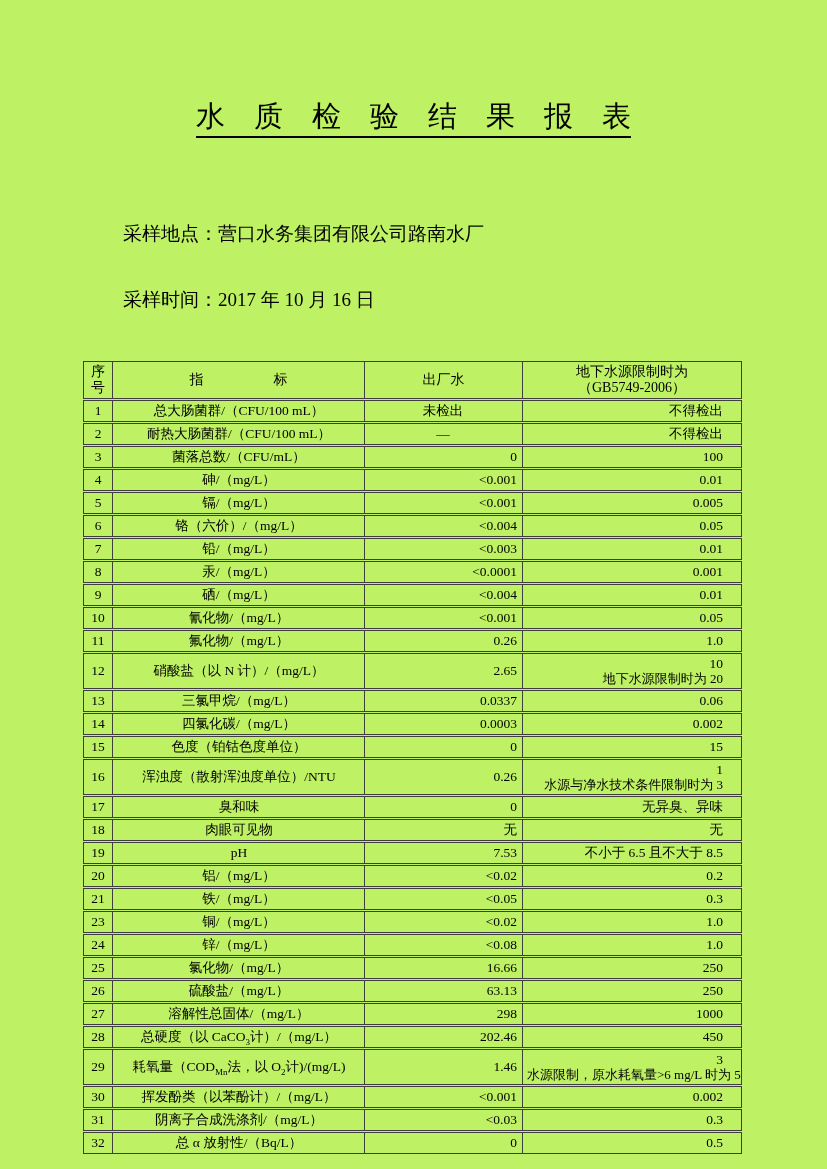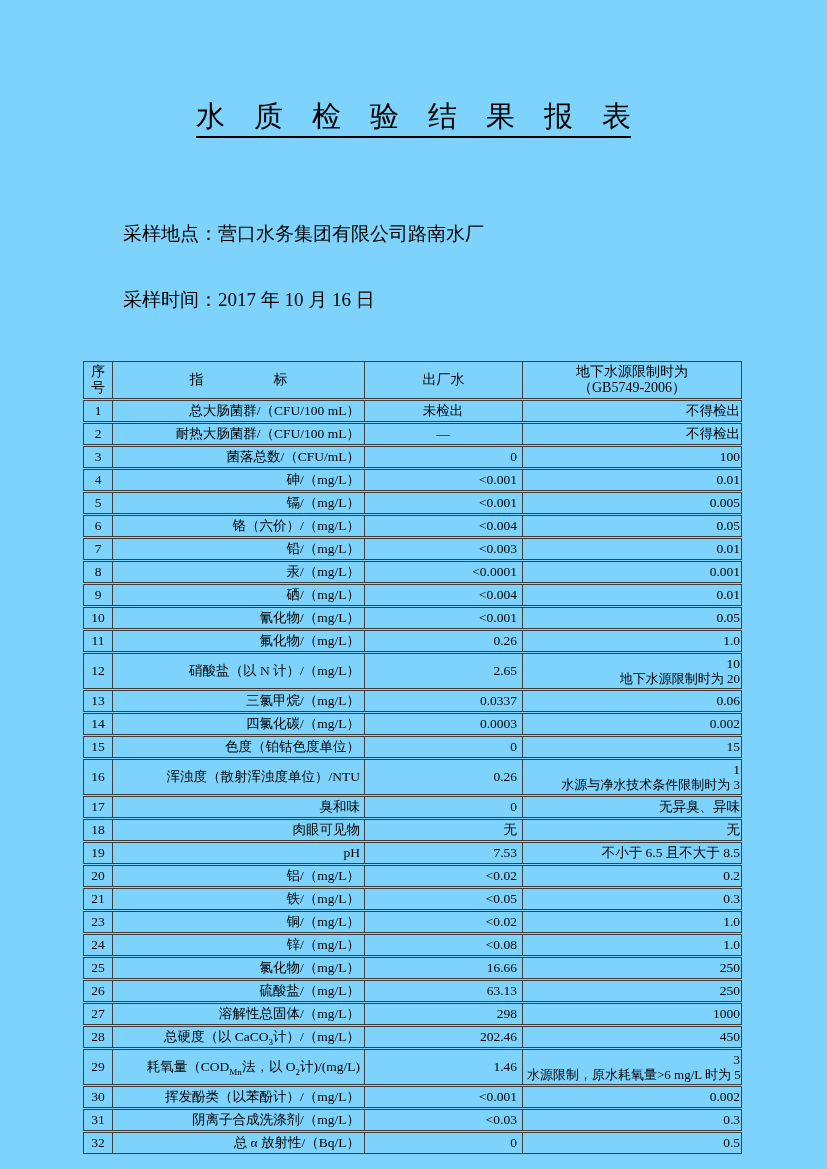--- a/index.html
+++ b/index.html
@@ -1,20 +1,20 @@
 <!DOCTYPE html>
 <html><head>
 <meta charset="utf-8">
 <style>
   * { box-sizing: border-box; }
   html, body { margin: 0; padding: 0; background: #ffffff; }
   .doc {
     width: 827px;
     height: 1169px;
-    background: #7dd3fc;
+    background: #bef264;
     color: #000000;
     font-family: "Liberation Serif", "DejaVu Serif", serif;
     position: relative;
     overflow: hidden;
   }
   .title {
     margin: 0;
     padding-top: 97px;
     text-align: center;
     font-size: 29px;
@@ -57,24 +57,24 @@
   th:first-child, td:first-child { border-left-width: 1px; }
   thead th {
     font-weight: 400;
     font-size: 14px;
     text-align: center;
     height: 34px;
     line-height: 16px;
     padding: 2px 2px;
   }
   td.no  { text-align: center; padding: 2px 1px; }
-  td.ind { text-align: right; padding-left: 5px; white-space: nowrap; }
+  td.ind { text-align: center; padding-left: 5px; white-space: nowrap; }
   td.val { text-align: right; padding-right: 5px; }
   td.val.center { text-align: center; }
-  td.std { text-align: right; padding-right: 1px; }
+  td.std { text-align: right; padding-right: 18px; }
   .std-note {
     display: block;
     font-size: 13px;
     line-height: 14px;
     white-space: nowrap;
   }
   sub { font-size: 9px; line-height: 0; }
 </style>
 </head>
 <body>

